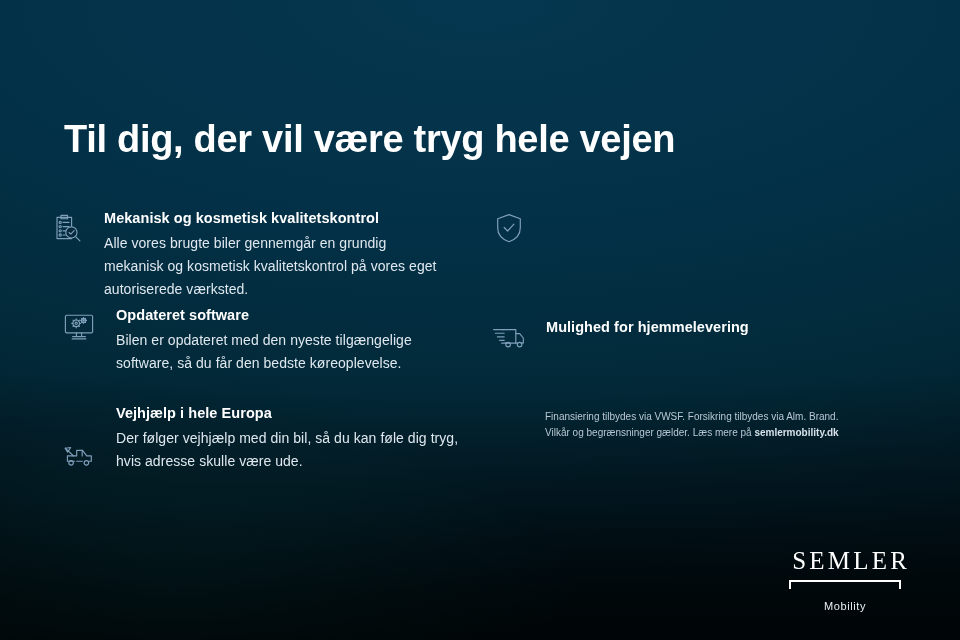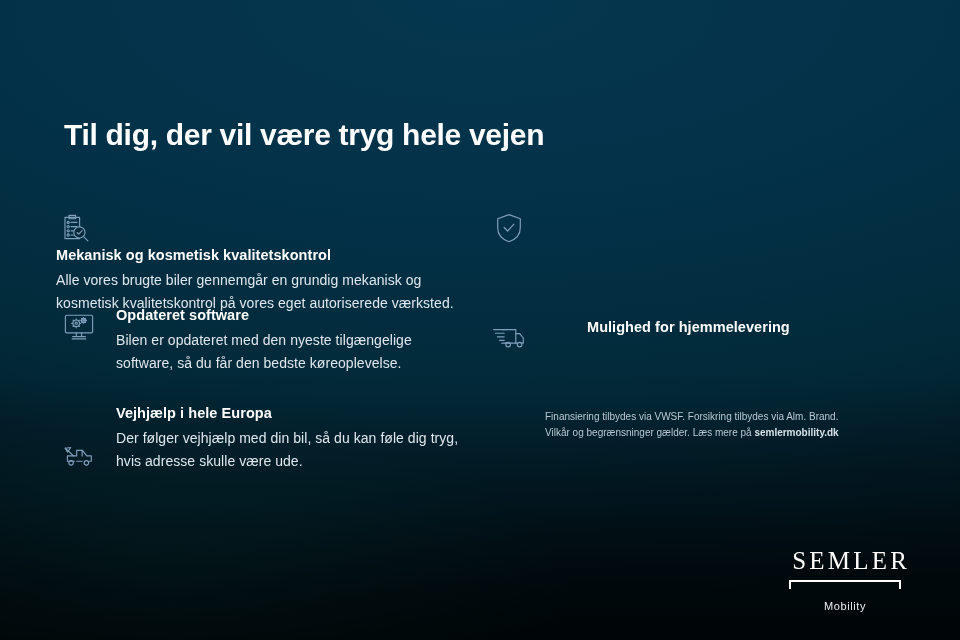--- a/index.html
+++ b/index.html
@@ -42,21 +42,21 @@
   #page {
     position:absolute;
     inset:0;
   }
 
   
   #page-title {
     position:absolute;
     left:64px;
     top:118px;
-    font-size:30px;
+    font-size:38px;
     font-weight:bold;
     color:#ffffff;
     letter-spacing:-0.3px;
   }
 
   
   .feature {
     position:absolute;
     display:flex;
     align-items:flex-start;
@@ -78,25 +78,25 @@
     margin-bottom:6px;
     letter-spacing:0.05px;
   }
   .fdesc {
     font-size:14px;
     color:#dfe8ef;
     line-height:1.63;
     letter-spacing:0.05px;
   }
 
-  #feature-quality   { left:56px;  top:209px; width:400px;flex-direction:column; }
+  #feature-quality   { left:48px;  top:209px; width:400px; }
   #feature-software  { left:60px;  top:306px; width:400px; }
   #feature-roadside  { left:60px;  top:404px; width:400px;align-items:flex-end; }
   #feature-insurance { left:490px; top:209px; width:420px; }
-  #feature-delivery  { left:490px; top:318px; width:420px;gap:41px; }
+  #feature-delivery  { left:490px; top:318px; width:420px; }
 
   
   #fine-print {
     position:absolute;
     left:545px;
     top:409px;
     width:390px;
     font-size:10px;
     color:#b9c8d4;
     line-height:1.55;

